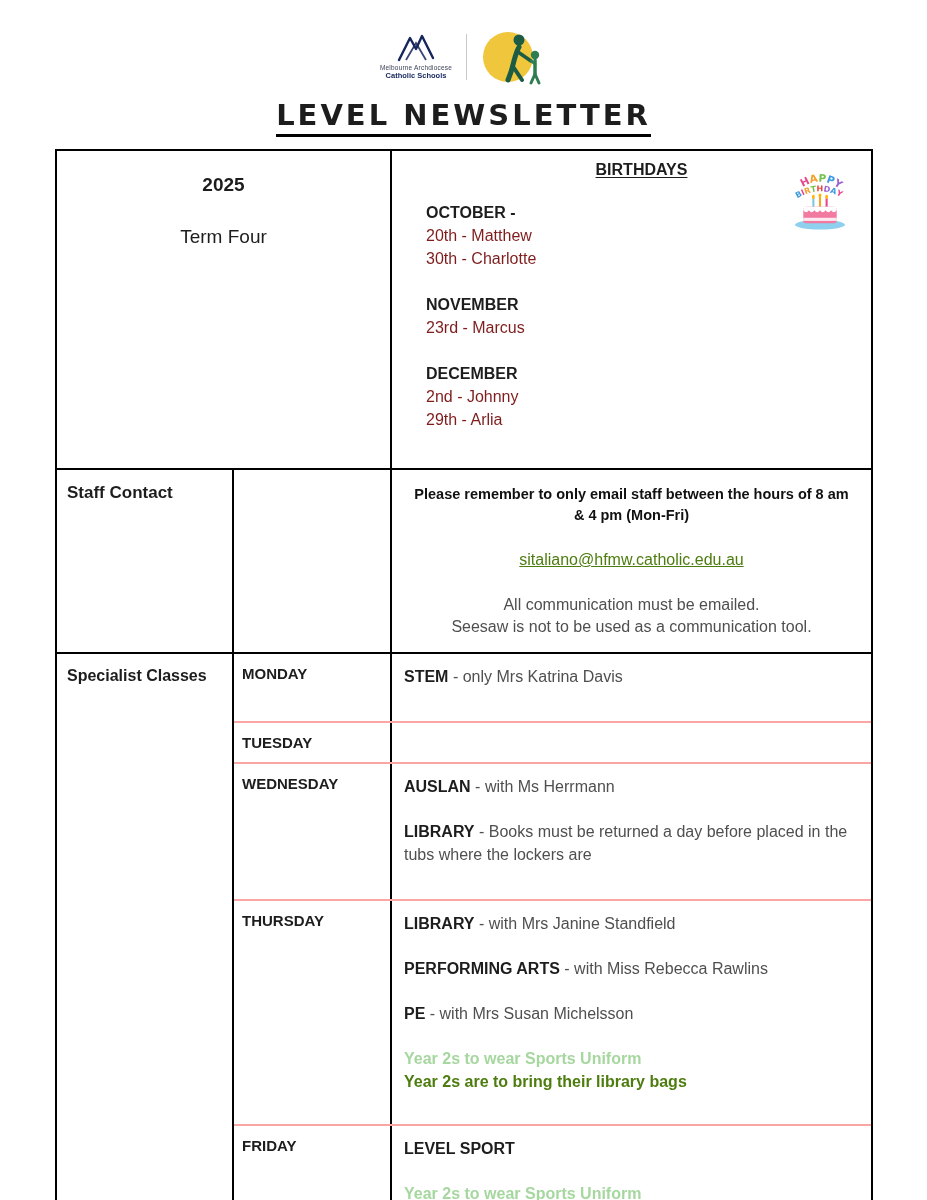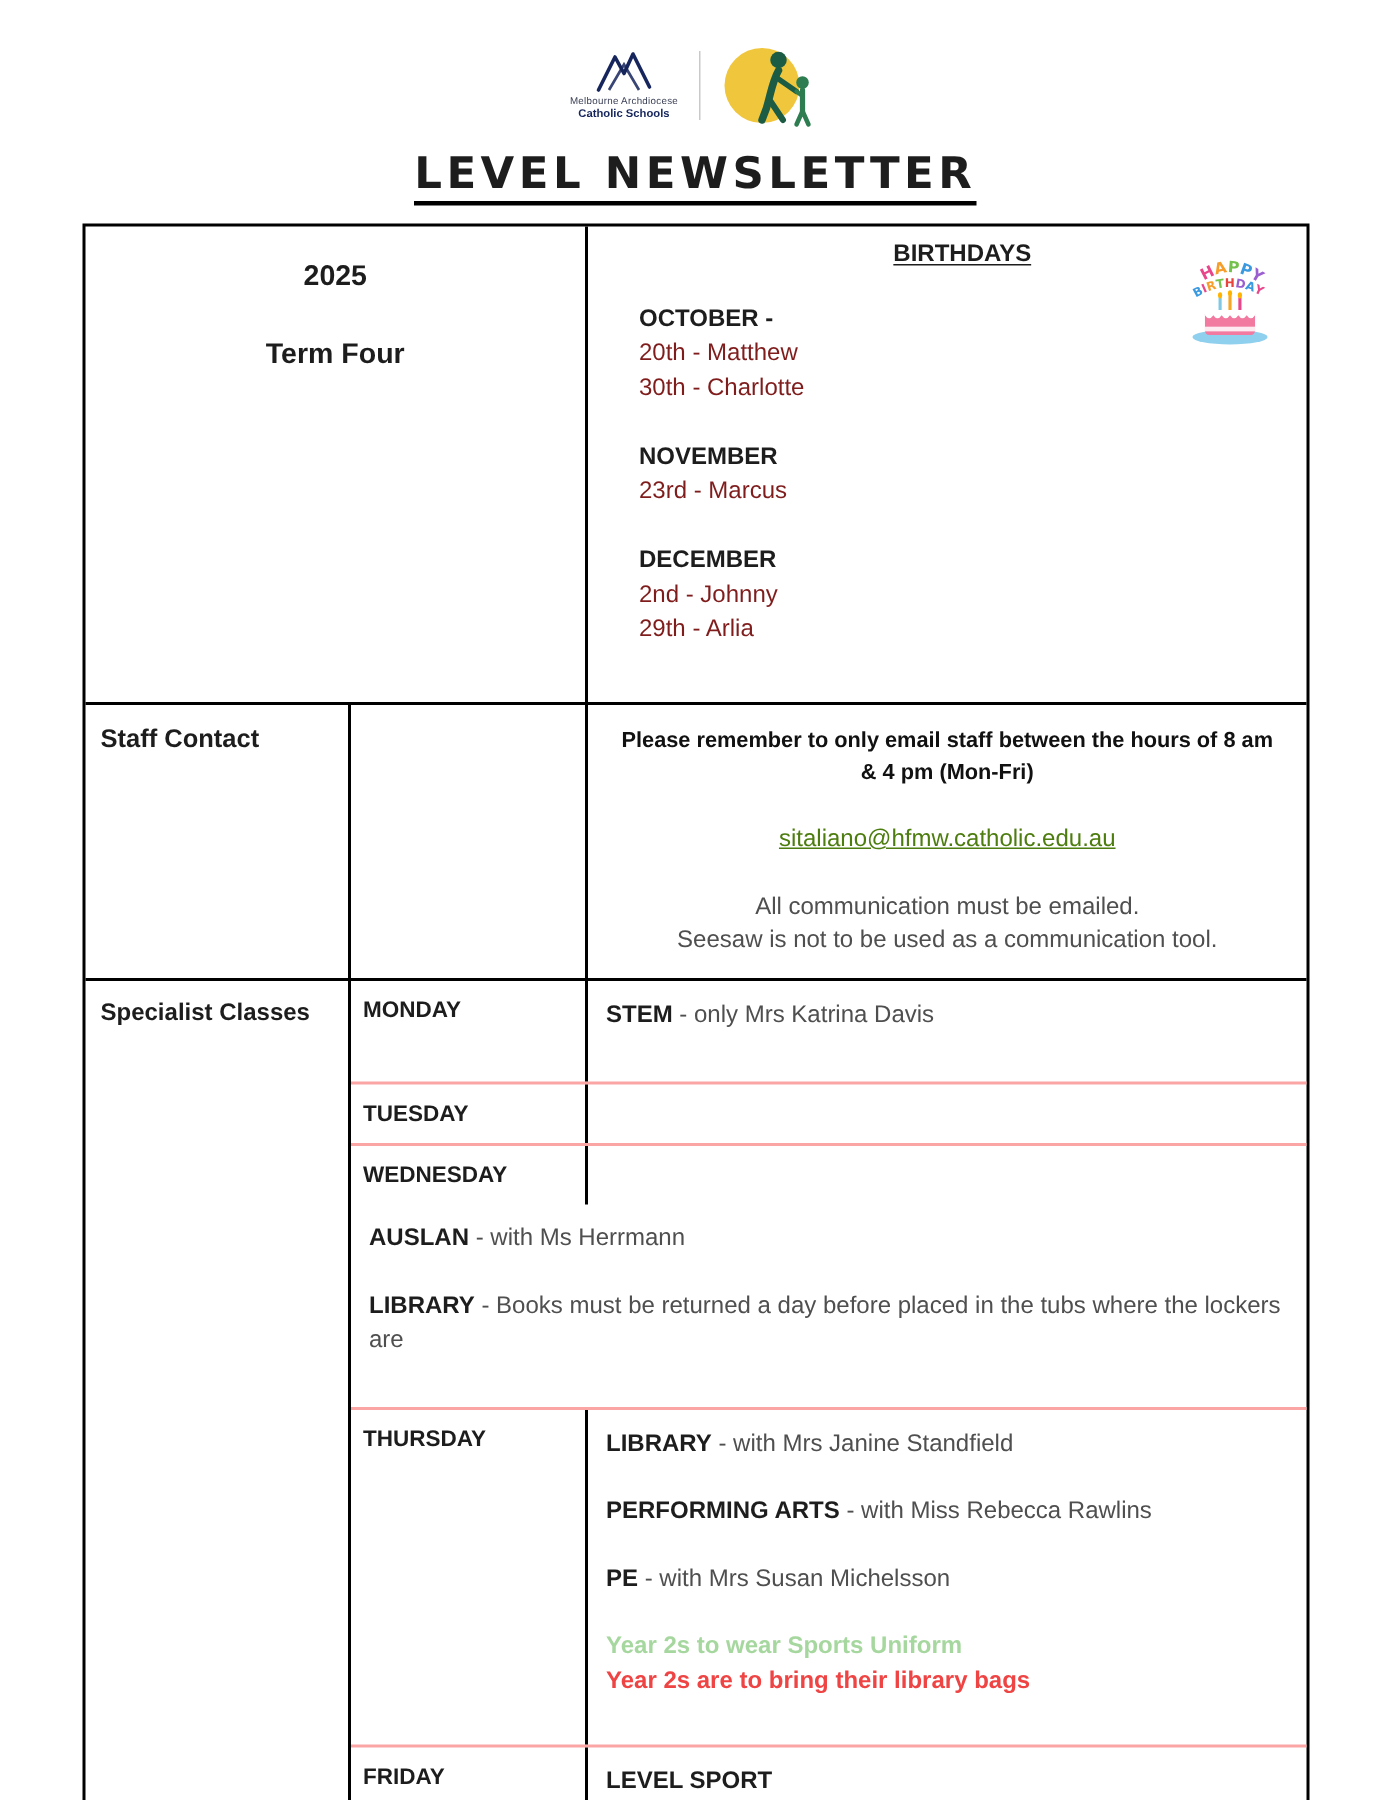--- a/index.html
+++ b/index.html
@@ -20,21 +20,21 @@
 
   
   .nl-table { margin:12px 0 0 55px; width:818px; border:2px solid #000; background:#fff; }
   .row { display:flex; border-bottom:2px solid #000; }
   .row:last-child { border-bottom:none; }
 
   
   .row-top { min-height:290px;gap:24px; }
   .cell-year { width:335px; border-right:2px solid #000; text-align:center; padding-top:14px; }
   .year { font-size:19px; font-weight:bold; margin-top:9px; }
-  .term { font-size:19px; font-weight:bold; margin-top:30px; }
+  .term { font-size:19px; font-weight:normal; margin-top:30px; }
   .cell-birthdays { flex:1; position:relative; padding:10px 14px 14px 10px; }
   .b-title { text-align:center; font-weight:bold; font-size:16px; text-decoration:underline; text-underline-offset:2px; margin-bottom:22px; }
   .bgroup { margin-bottom:23px; }
   .bgroup p { line-height:23px; font-size:16px; }
   .month { font-weight:bold; color:#1d1d1d; }
   .entry { color:#7f1d1d; }
   .cake { position:absolute; top:16px; right:16px; width:70px; height:64px; }
 
   
   .row-staff { min-height:167px; }
@@ -51,24 +51,24 @@
   .spec-label { font-weight:bold; font-size:16px; }
   .days { flex:1; display:flex; flex-direction:column; }
   .day-row { display:flex; border-bottom:2px solid #fca5a5; }
   .day-row:last-child { border-bottom:none; flex:1; }
   .day-cell { width:158px; border-right:2px solid #000; padding:11px 8px; font-weight:bold; font-size:15px; }
   .day-content { flex:1; padding:11px 12px; font-size:16px; color:#4f4f4f; }
   .day-content .b { font-weight:bold; color:#1d1d1d; }
   .item { line-height:23px; margin-bottom:22px; }
   .note { font-weight:bold; font-size:16px; line-height:23px; }
   .green { color:#a6d79f; }
-  .lavender { color:#ef4444; }
+  .lavender { color:#4d7c0f; }
   .dr-mon { min-height:41px; }
   .dr-tue { min-height:41px; }
-  .dr-wed { min-height:128px;flex-direction:column; }
+  .dr-wed { min-height:128px; }
   .dr-thu { min-height:225px; }
   .dr-fri { min-height:83px; }
 </style>
 </head>
 <body>
 
 <div class="page">
 
   <div class="logos">
     <div class="logo-left">

